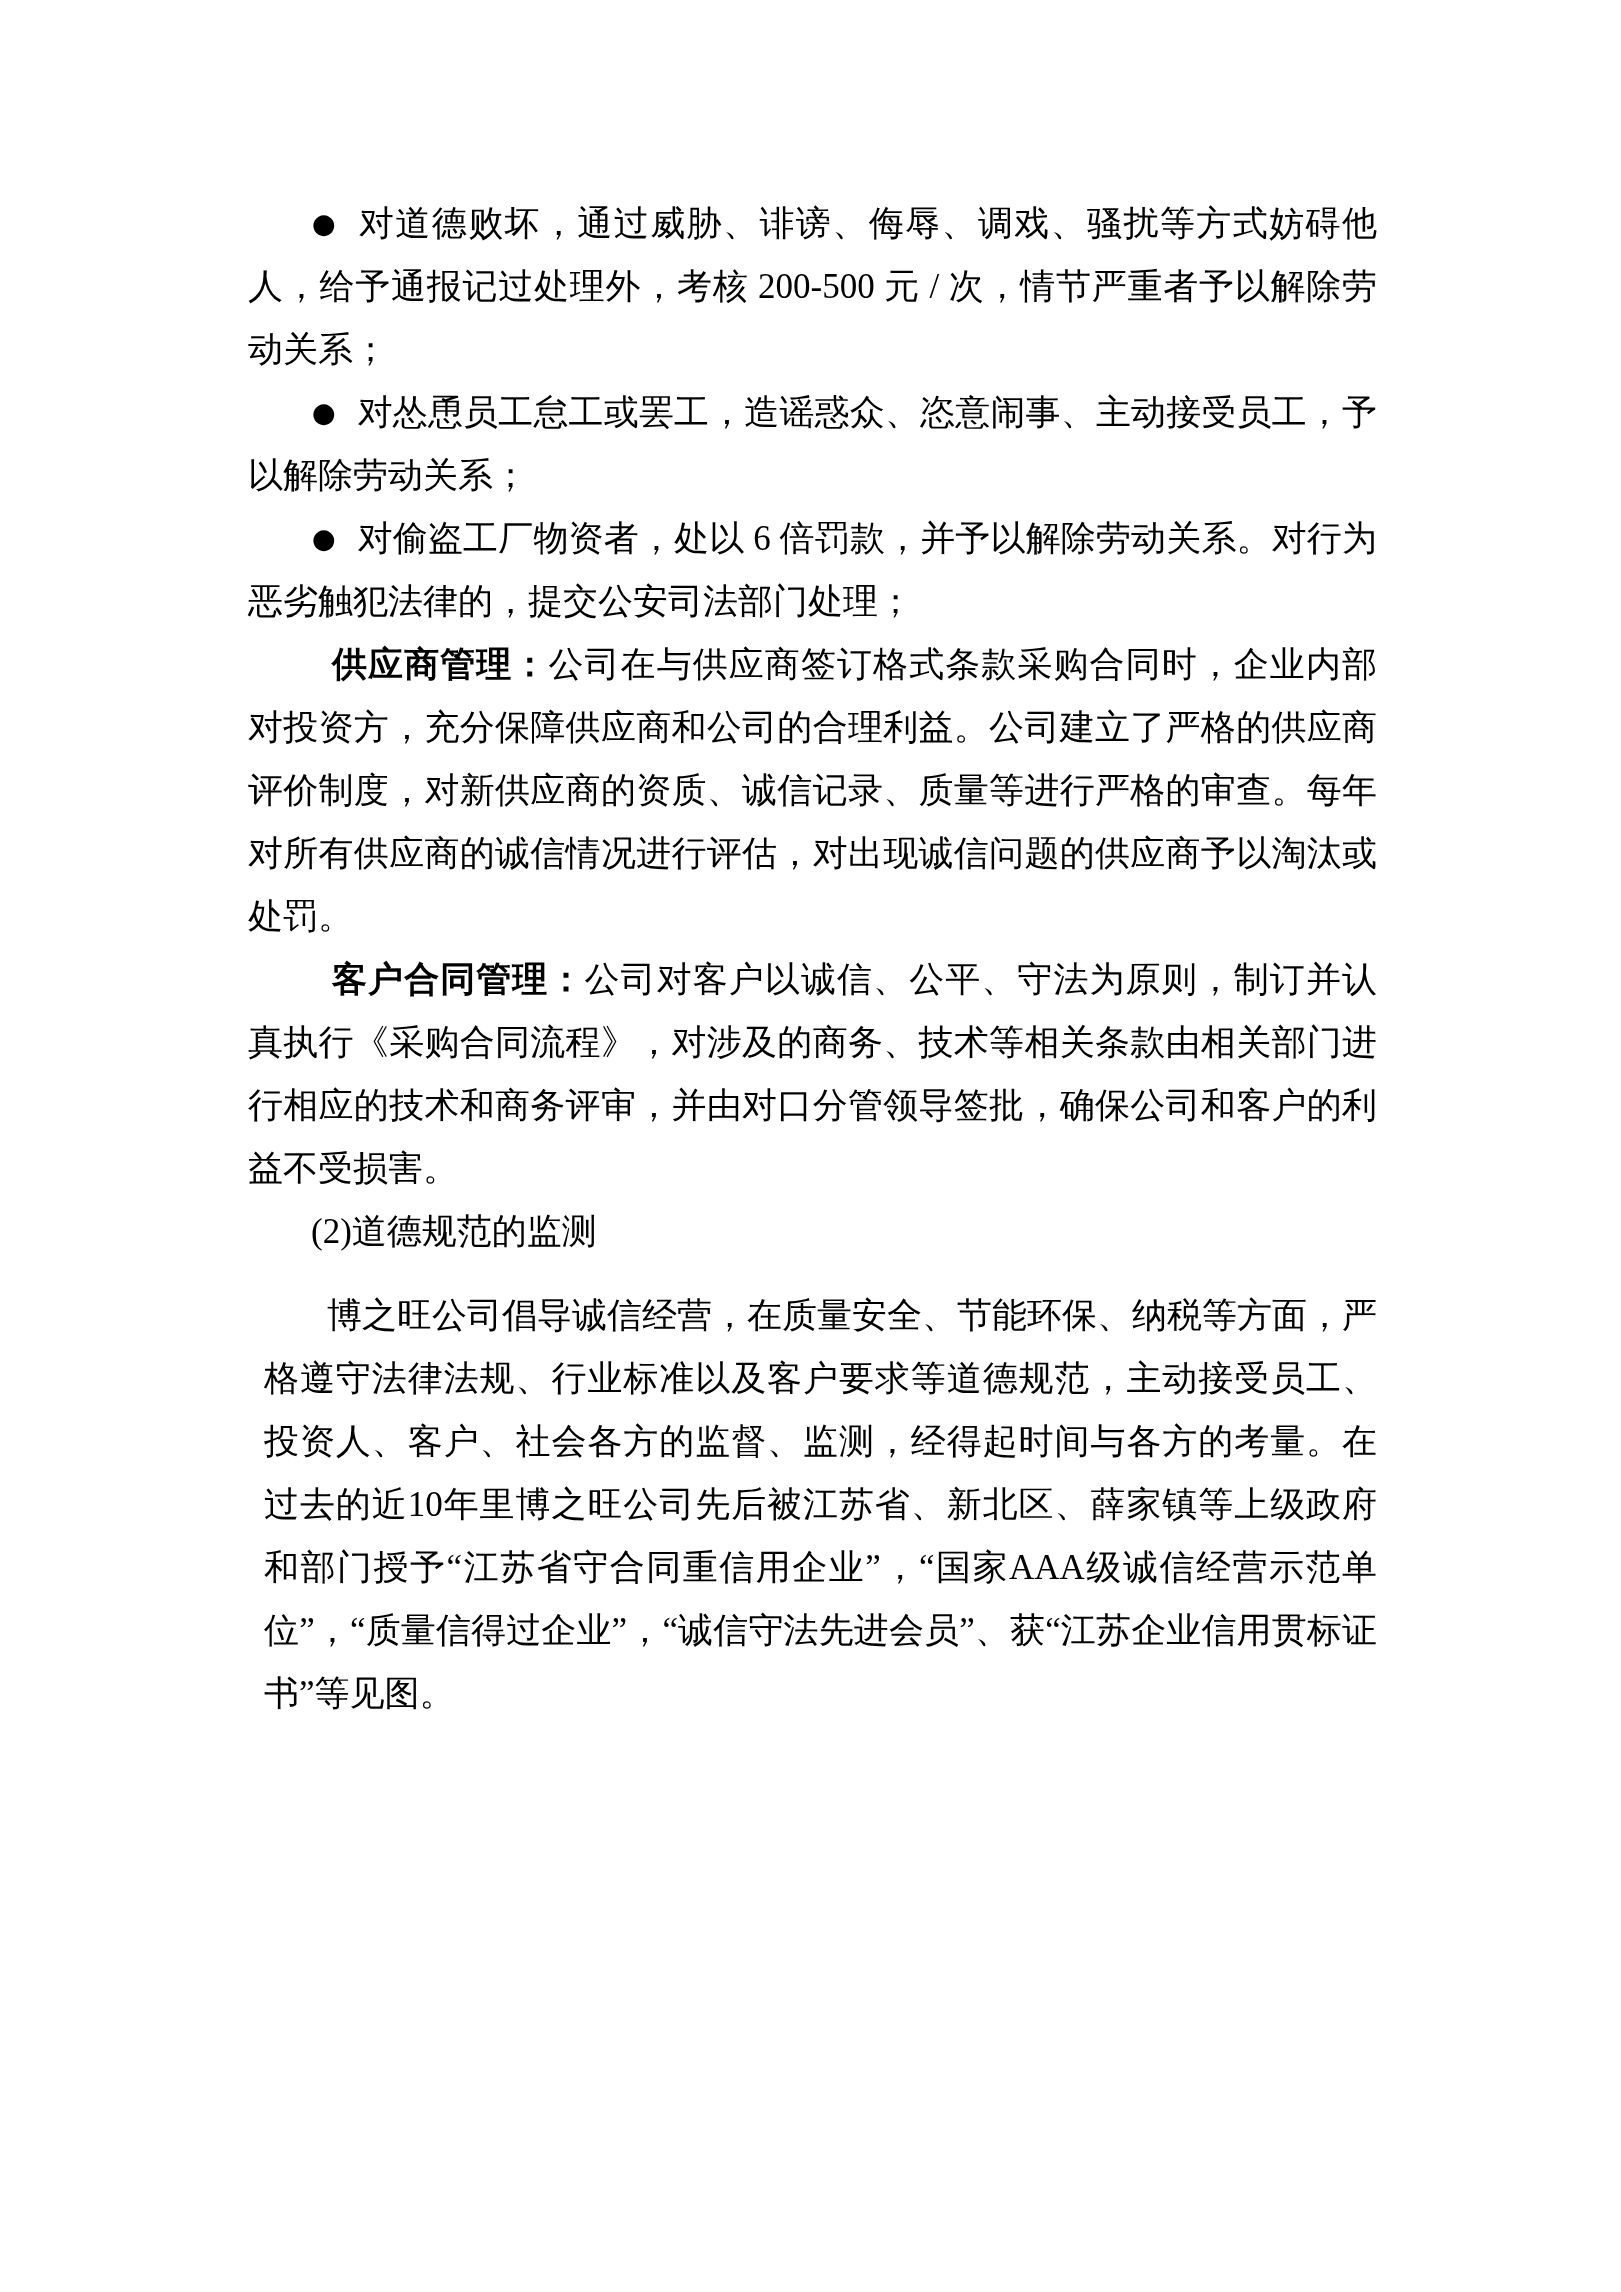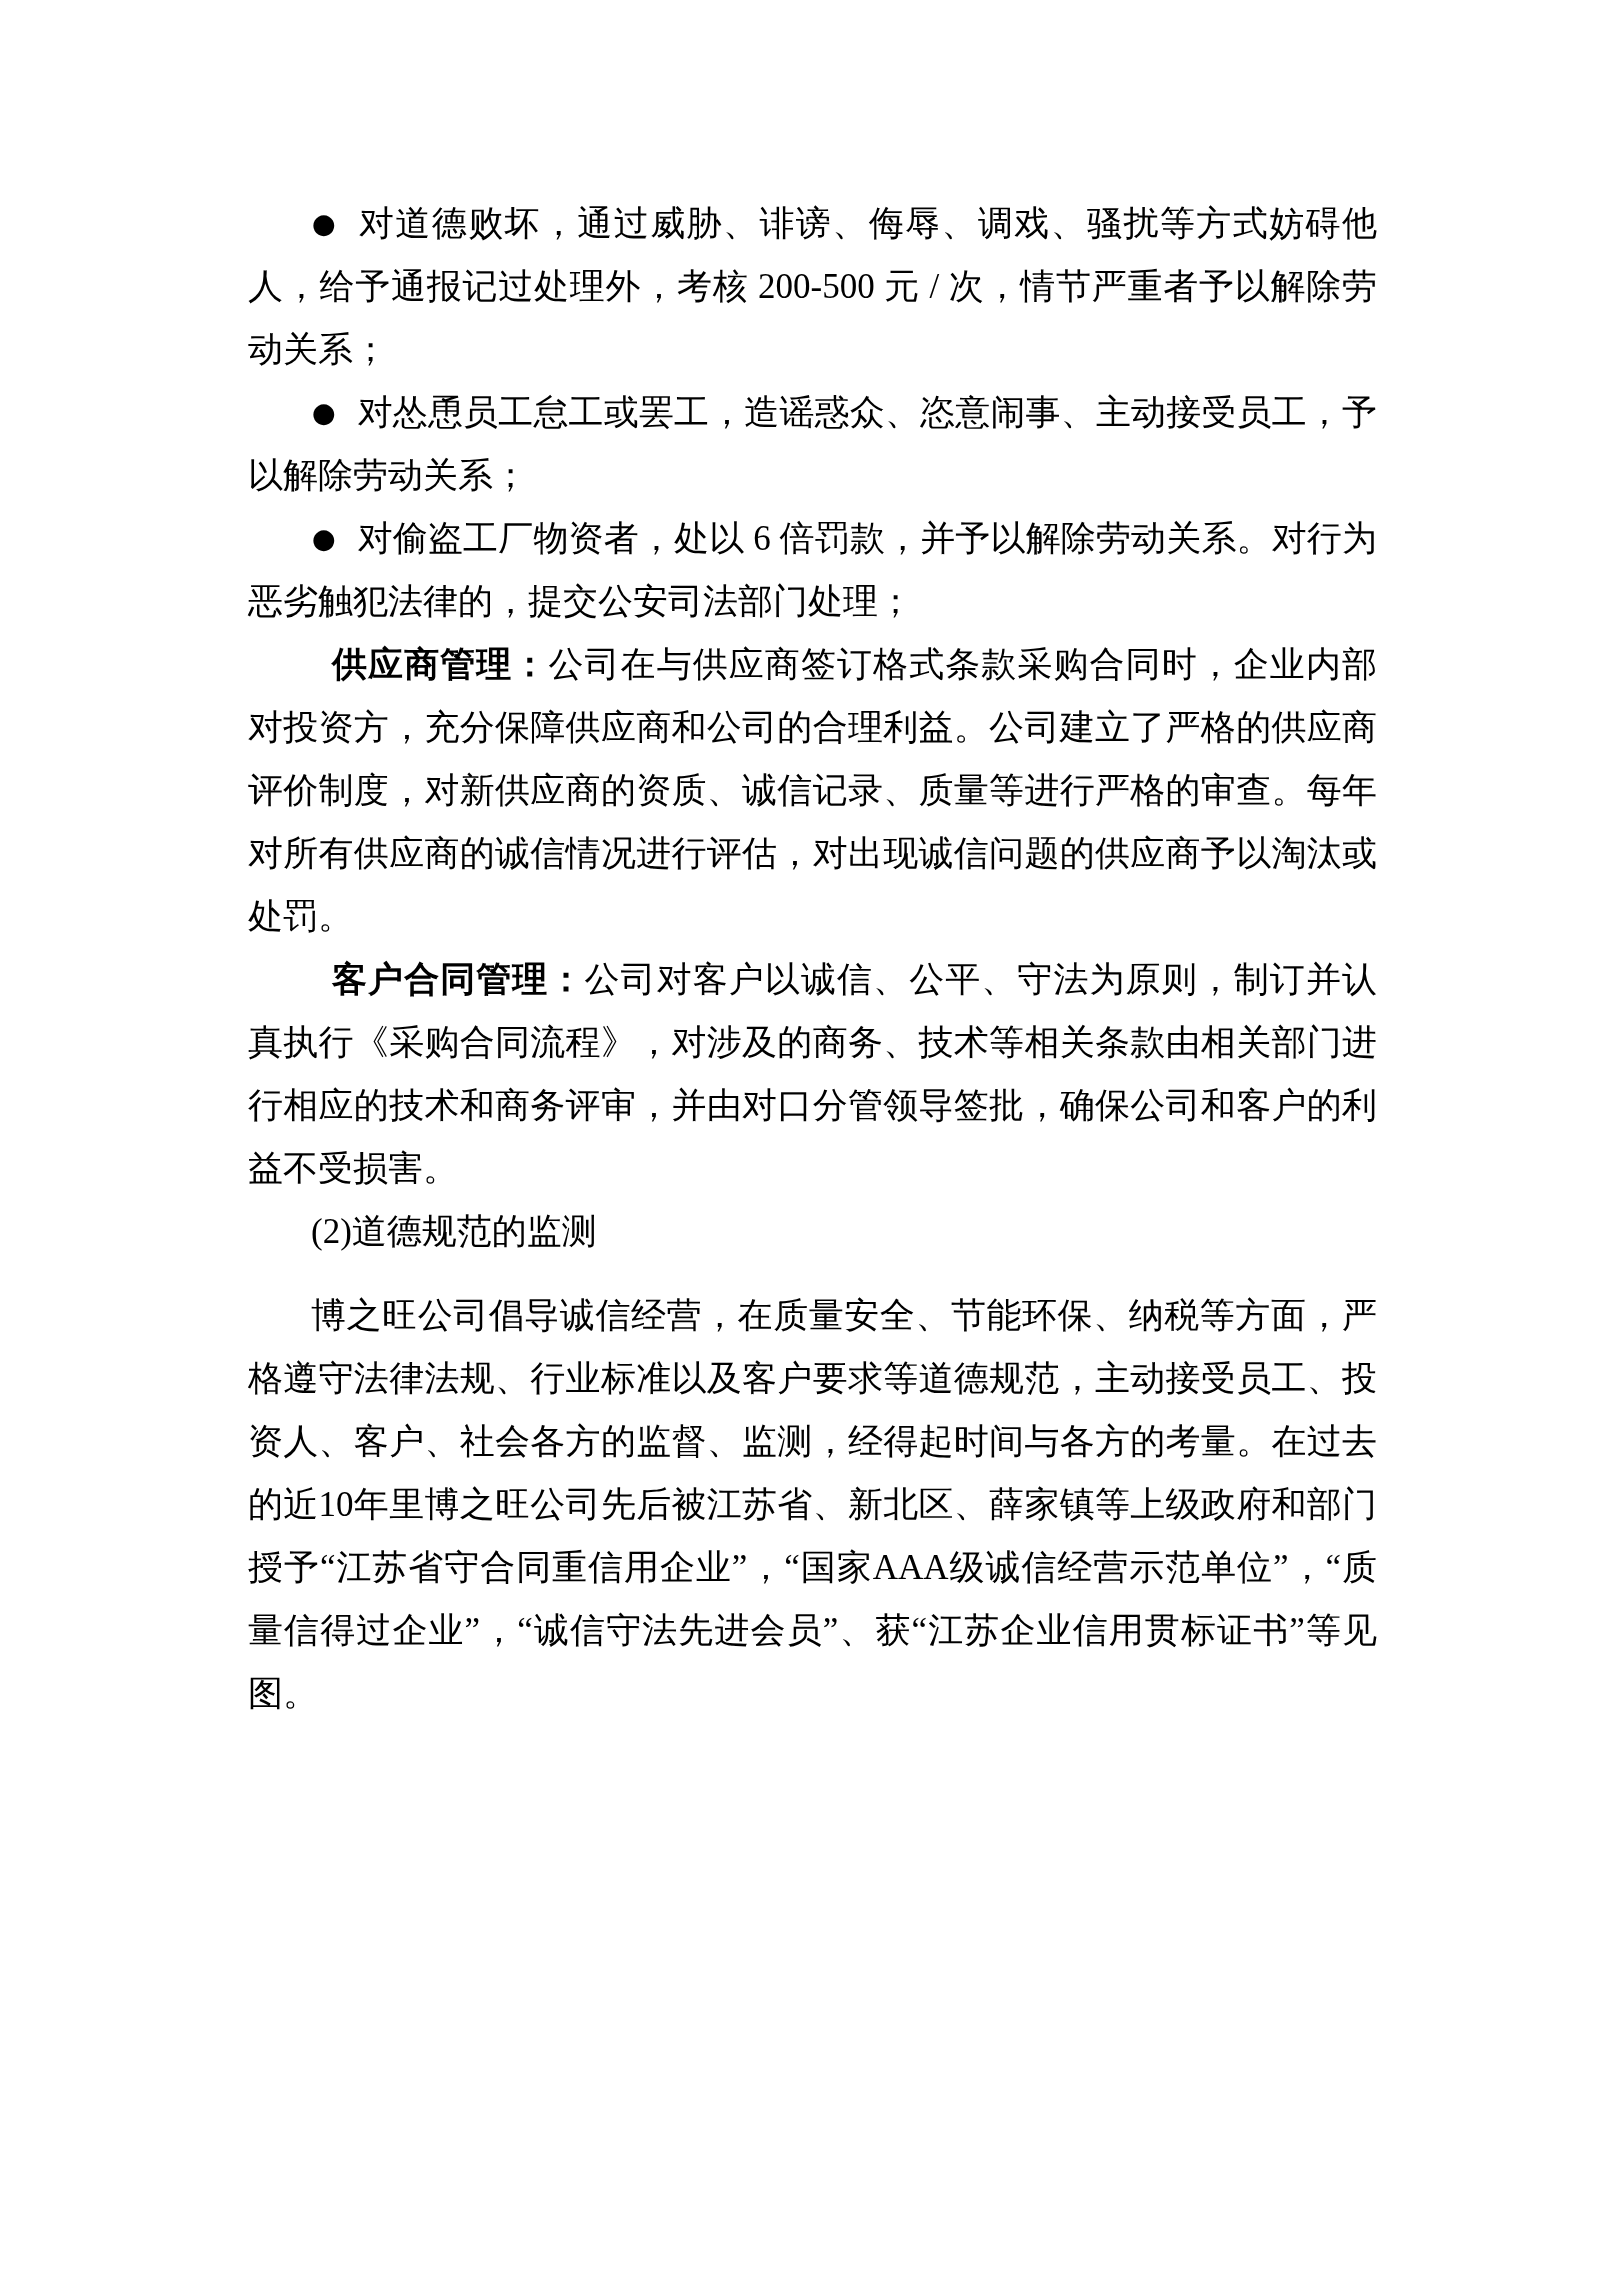--- a/index.html
+++ b/index.html
@@ -46,20 +46,21 @@
   }
   .heading-para {
     font-weight: normal;
   }
   .lead {
     font-weight: bold;
     margin-left: 21px;
   }
   .spaced-before {
     margin-top: 20.6px;
+    margin-left: 16px;
   }
 </style>
 </head>
 <body>
 
 <div class="page">
   <div class="text-block" id="paragraphs">
       <p class="para bullet-para"><span class="bullet">●</span><span>对道德败坏，通过威胁、诽谤、侮辱、调戏、骚扰等方式妨碍他人，给予通报记过处理外，考核 200-500 元 / 次，情节严重者予以解除劳动关系；</span></p>
       <p class="para bullet-para"><span class="bullet">●</span><span>对怂恿员工怠工或罢工，造谣惑众、恣意闹事、主动接受员工，予以解除劳动关系；</span></p>
       <p class="para bullet-para"><span class="bullet">●</span><span>对偷盗工厂物资者，处以 6 倍罚款，并予以解除劳动关系。对行为恶劣触犯法律的，提交公安司法部门处理；</span></p>

